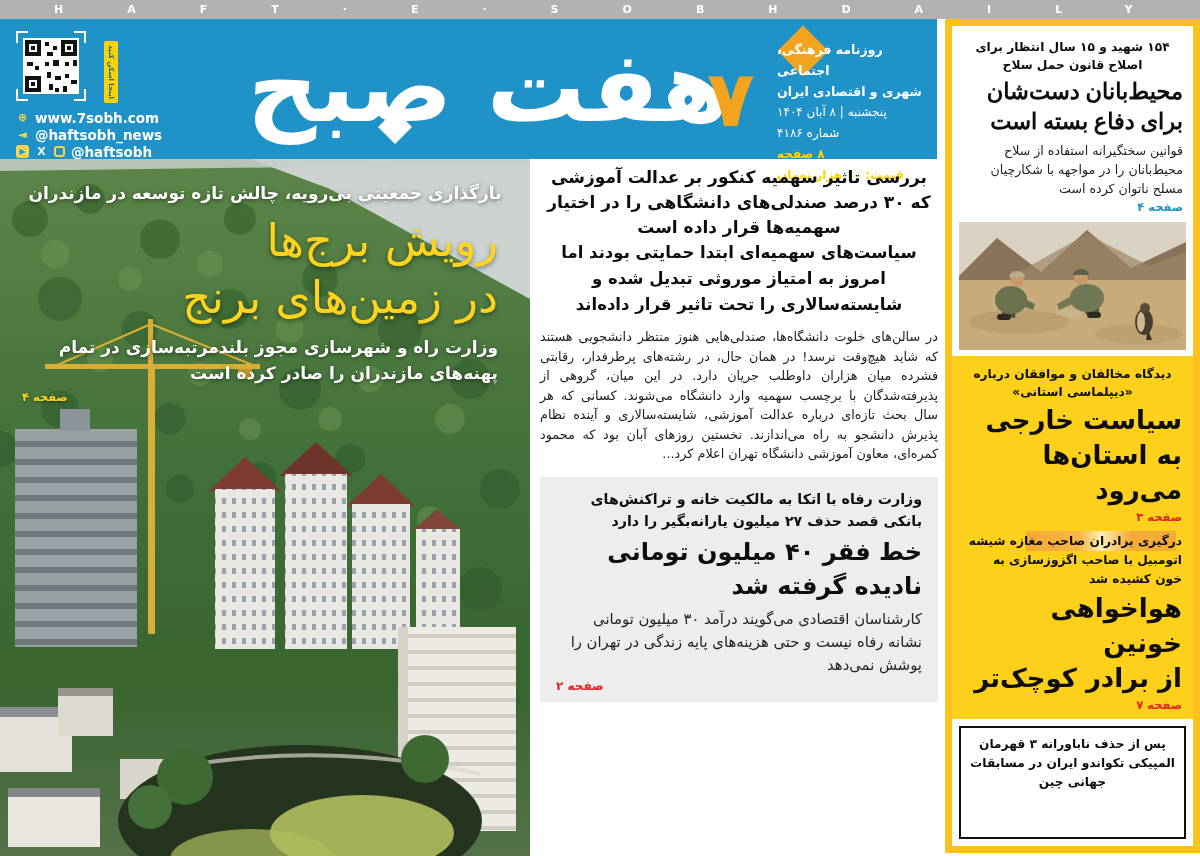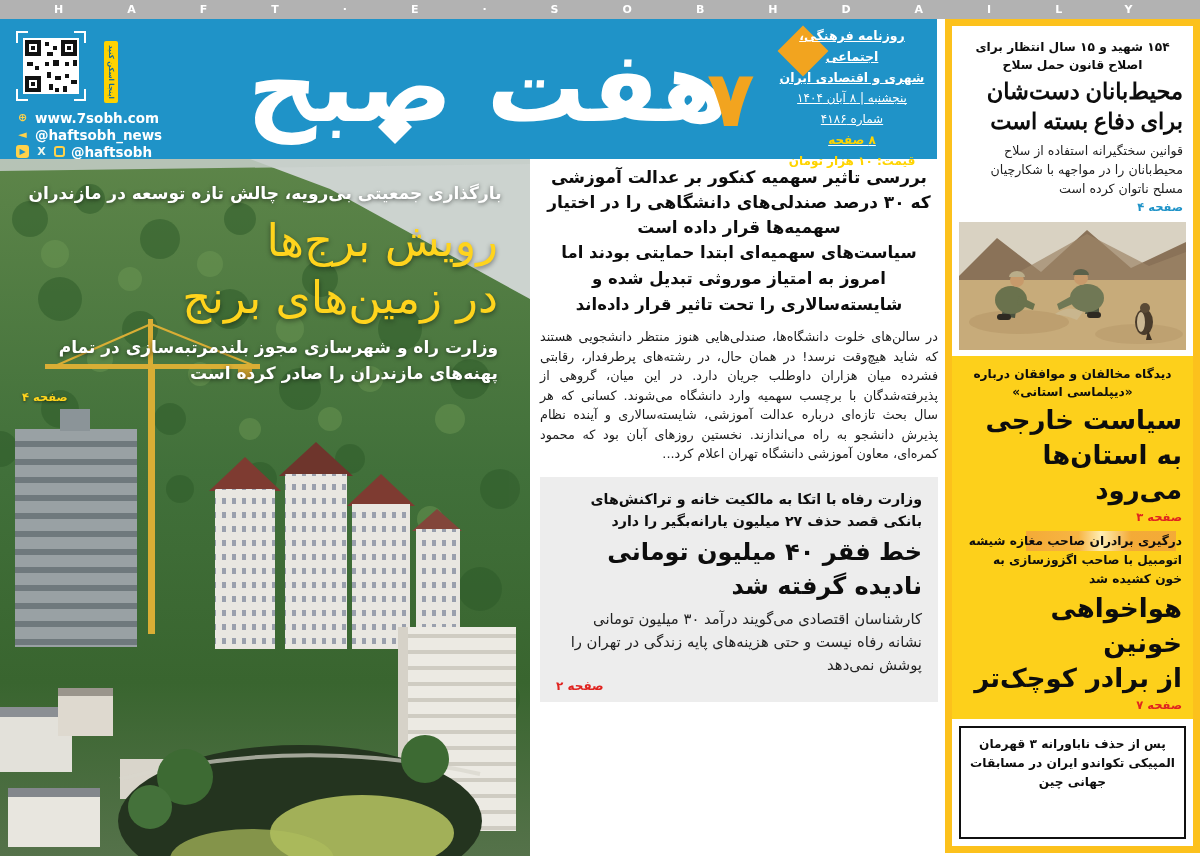--- a/index.html
+++ b/index.html
@@ -33,21 +33,21 @@
   .icon-ig{border:2px solid #ffd24a;border-radius:3px;width:11px;height:11px;}
   .logo{position:absolute;left:225px;top:4px;width:565px;height:132px;}
   .logo-text{position:absolute;right:60px;top:0;color:#fff;font-weight:bold;font-size:98px;
              line-height:128px;white-space:nowrap;letter-spacing:-4px;transform:skewX(-3deg);}
   .logo-seven{position:absolute;left:482px;top:36px;color:#f2a41f;font-weight:bold;
               font-size:78px;line-height:80px;}
   .logo-diamond{position:absolute;left:560px;top:10px;width:36px;height:36px;background:#f2a41f;
                 transform:rotate(45deg);}
   .logo-dot{position:absolute;left:158px;top:92px;width:24px;height:24px;background:#fff;
             transform:rotate(45deg);}
-  .date-block{position:absolute;right:10px;top:6px;width:150px;text-align:center;color:#fff;text-decoration:underline;}
+  .date-block{position:absolute;right:10px;top:20px;width:150px;text-align:left;color:#fff;}
   .date-block div{line-height:21px;}
   .tagline{font-size:12.5px;font-weight:bold;}
   .date-plain{font-size:12px;}
   .date-yellow{font-size:12px;font-weight:bold;color:#ffd400;}
   
   .photo-left{position:absolute;left:0;top:159px;width:530px;height:802px;overflow:hidden;}
   .photo-left svg{position:absolute;left:0;top:0;}
   .lp-overlay{position:absolute;left:22px;right:22px;top:22px;}
   .lp-kicker{color:#fff;font-weight:bold;font-size:17px;line-height:24px;text-align:center;
              text-shadow:0 1px 4px rgba(0,0,0,.55);}

